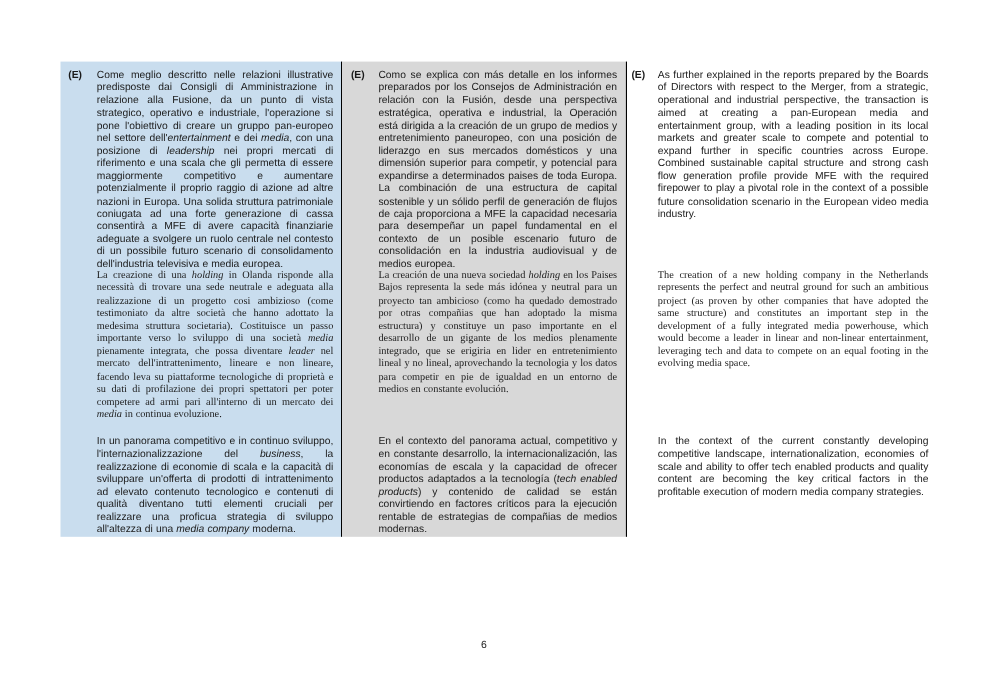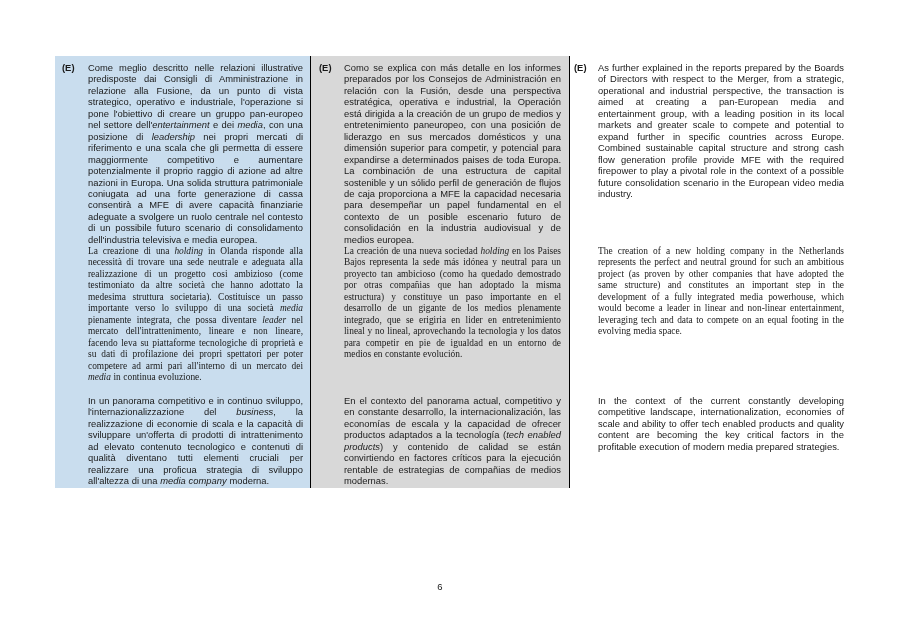--- a/index.html
+++ b/index.html
@@ -105,20 +105,20 @@
       <span class="marker">(E)</span>
       <p class="para para-1"><span>Como se explica con más detalle en los informes preparados por los Consejos de Administración en relación con la Fusión, desde una perspectiva estratégica, operativa e industrial, la Operación está dirigida a la creación de un grupo de medios y entretenimiento paneuropeo, con una posición de liderazgo en sus mercados domésticos y una dimensión superior para competir, y potencial para expandirse a determinados paises de toda Europa. La combinación de una estructura de capital sostenible y un sólido perfil de generación de flujos de caja proporciona a MFE la capacidad necesaria para desempeñar un papel fundamental en el contexto de un posible escenario futuro de consolidación en la industria audiovisual y de medios europea.</span></p>
       <p class="para para-2"><span>La creación de una nueva sociedad </span><span style="font-style: italic;">holding</span><span> en los Paises Bajos representa la sede más idónea y neutral para un proyecto tan ambicioso (como ha quedado demostrado por otras compañias que han adoptado la misma estructura) y constituye un paso importante en el desarrollo de un gigante de los medios plenamente integrado, que se erigiria en lider en entretenimiento lineal y no lineal, aprovechando la tecnologia y los datos para competir en pie de igualdad en un entorno de medios en constante evolución.</span></p>
       <p class="para para-3"><span>En el contexto del panorama actual, competitivo y en constante desarrollo, la internacionalización, las economías de escala y la capacidad de ofrecer productos adaptados a la tecnología (</span><span style="font-style: italic;">tech enabled products</span><span>) y contenido de calidad se están convirtiendo en factores críticos para la ejecución rentable de estrategias de compañias de medios modernas.</span></p>
     </div>
 
     <div class="col col-en">
       <span class="marker">(E)</span>
       <p class="para para-1"><span>As further explained in the reports prepared by the Boards of Directors with respect to the Merger, from a strategic, operational and industrial perspective, the transaction is aimed at creating a pan-European media and entertainment group, with a leading position in its local markets and greater scale to compete and potential to expand further in specific countries across Europe. Combined sustainable capital structure and strong cash flow generation profile provide MFE with the required firepower to play a pivotal role in the context of a possible future consolidation scenario in the European video media industry.</span></p>
       <p class="para para-2"><span>The creation of a new holding company in the Netherlands represents the perfect and neutral ground for such an ambitious project (as proven by other companies that have adopted the same structure) and constitutes an important step in the development of a fully integrated media powerhouse, which would become a leader in linear and non-linear entertainment, leveraging tech and data to compete on an equal footing in the evolving media space.</span></p>
-      <p class="para para-3"><span>In the context of the current constantly developing competitive landscape, internationalization, economies of scale and ability to offer tech enabled products and quality content are becoming the key critical factors in the profitable execution of modern media prepared strategies.</span></p>
+      <p class="para para-3"><span>In the context of the current constantly developing competitive landscape, internationalization, economies of scale and ability to offer tech enabled products and quality content are becoming the key critical factors in the profitable execution of modern media company strategies.</span></p>
     </div>
 
   </div>
 
   <div class="page-number">6</div>
 
 </div>
 
 </body></html>

